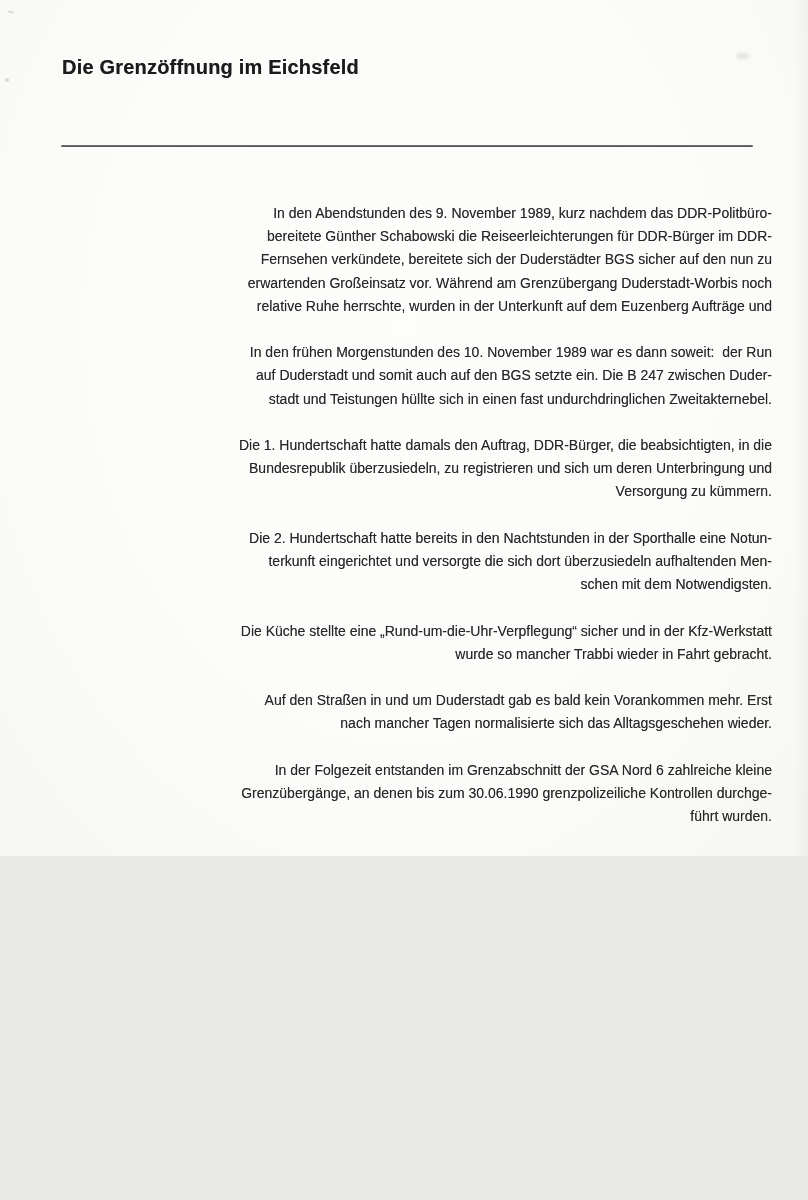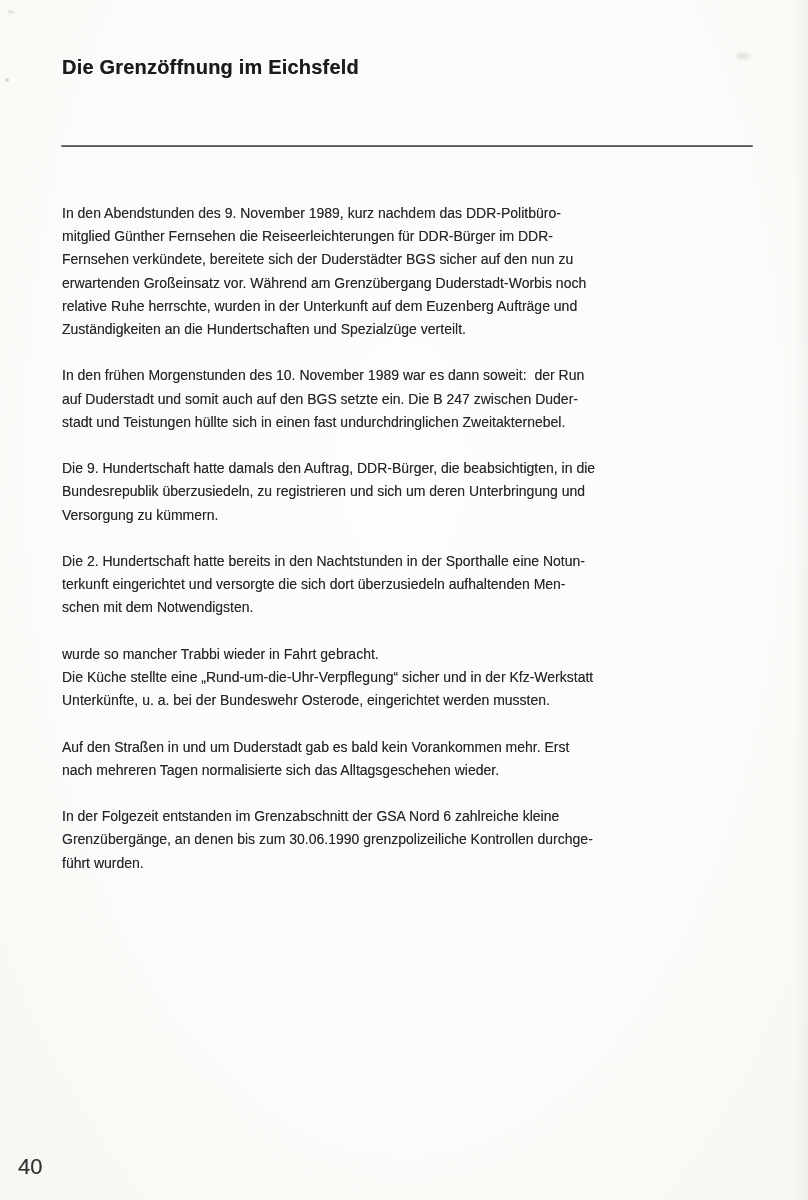--- a/index.html
+++ b/index.html
@@ -3,27 +3,28 @@
 <meta charset="utf-8">
 <style>
   html, body {
     margin: 0;
     padding: 0;
     background: #e9e9e7;
   }
   .sheet {
     position: relative;
     width: 808px;
-    height: 1200px;
+    height: 856px;
     margin: 0 auto;
     background: radial-gradient(ellipse at 50% 38%, #fdfdfc 0%, #fbfbf9 62%, #f6f6f3 100%);
     overflow: hidden;
     font-family: "Liberation Sans", "DejaVu Sans", sans-serif;
     color: #2a2a2a;
     box-sizing: border-box;
+    text-align: right;
   }
   .page-title {
     position: absolute;
     left: 62px;
     top: 55px;
     margin: 0;
     font-size: 20px;
     line-height: 24px;
     font-weight: bold;
     letter-spacing: 0.2px;
@@ -98,49 +99,47 @@
 <div class="sheet">
 
   <h1 class="page-title">Die Grenzöffnung im Eichsfeld</h1>
 
   <div class="title-rule"></div>
 
   <main class="body-text">
     <div id="paragraphs">
         <p class="para">
           <span class="line">In den Abendstunden des 9. November 1989, kurz nachdem das DDR-Politbüro-</span>
-          <span class="line">mitglied Günther Fernsehen die Reiseerleichterungen für DDR-Bürger im DDR-</span>
+          <span class="line">bereitete Günther Schabowski die Reiseerleichterungen für DDR-Bürger im DDR-</span>
           <span class="line">Fernsehen verkündete, bereitete sich der Duderstädter BGS sicher auf den nun zu</span>
           <span class="line">erwartenden Großeinsatz vor. Während am Grenzübergang Duderstadt-Worbis noch</span>
           <span class="line">relative Ruhe herrschte, wurden in der Unterkunft auf dem Euzenberg Aufträge und</span>
-          <span class="line">Zuständigkeiten an die Hundertschaften und Spezialzüge verteilt.</span>
         </p>
         <p class="para">
           <span class="line">In den frühen Morgenstunden des 10. November 1989 war es dann soweit:  der Run</span>
           <span class="line">auf Duderstadt und somit auch auf den BGS setzte ein. Die B 247 zwischen Duder-</span>
           <span class="line">stadt und Teistungen hüllte sich in einen fast undurchdringlichen Zweitakternebel.</span>
         </p>
         <p class="para">
-          <span class="line">Die 9. Hundertschaft hatte damals den Auftrag, DDR-Bürger, die beabsichtigten, in die</span>
+          <span class="line">Die 1. Hundertschaft hatte damals den Auftrag, DDR-Bürger, die beabsichtigten, in die</span>
           <span class="line">Bundesrepublik überzusiedeln, zu registrieren und sich um deren Unterbringung und</span>
           <span class="line">Versorgung zu kümmern.</span>
         </p>
         <p class="para">
           <span class="line">Die 2. Hundertschaft hatte bereits in den Nachtstunden in der Sporthalle eine Notun-</span>
           <span class="line">terkunft eingerichtet und versorgte die sich dort überzusiedeln aufhaltenden Men-</span>
           <span class="line">schen mit dem Notwendigsten.</span>
         </p>
         <p class="para">
+          <span class="line">Die Küche stellte eine „Rund-um-die-Uhr-Verpflegung“ sicher und in der Kfz-Werkstatt</span>
           <span class="line">wurde so mancher Trabbi wieder in Fahrt gebracht.</span>
-          <span class="line">Die Küche stellte eine „Rund-um-die-Uhr-Verpflegung“ sicher und in der Kfz-Werkstatt</span>
-          <span class="line">Unterkünfte, u. a. bei der Bundeswehr Osterode, eingerichtet werden mussten.</span>
         </p>
         <p class="para">
           <span class="line">Auf den Straßen in und um Duderstadt gab es bald kein Vorankommen mehr. Erst</span>
-          <span class="line">nach mehreren Tagen normalisierte sich das Alltagsgeschehen wieder.</span>
+          <span class="line">nach mancher Tagen normalisierte sich das Alltagsgeschehen wieder.</span>
         </p>
         <p class="para">
           <span class="line">In der Folgezeit entstanden im Grenzabschnitt der GSA Nord 6 zahlreiche kleine</span>
           <span class="line">Grenzübergänge, an denen bis zum 30.06.1990 grenzpolizeiliche Kontrollen durchge-</span>
           <span class="line">führt wurden.</span>
         </p>
       </div>
   </main>
 
   <footer>

